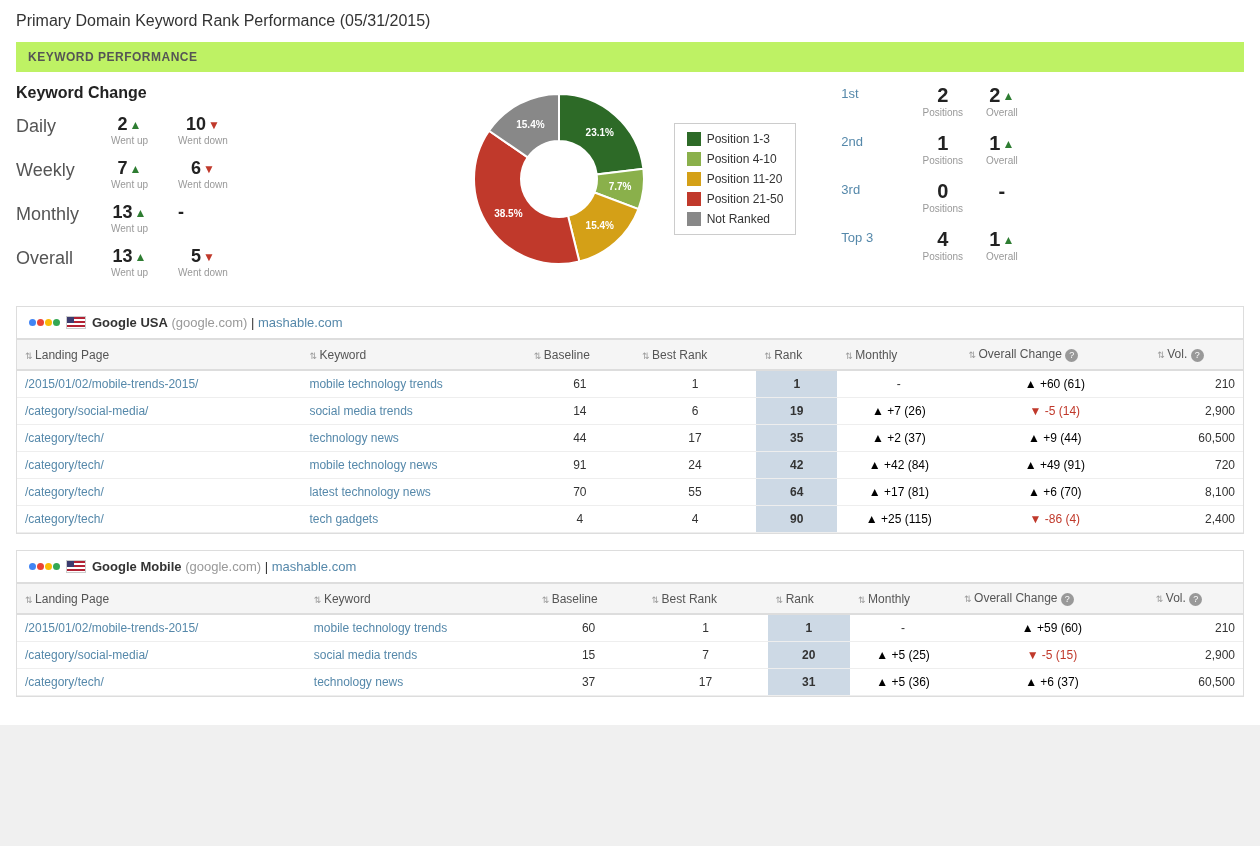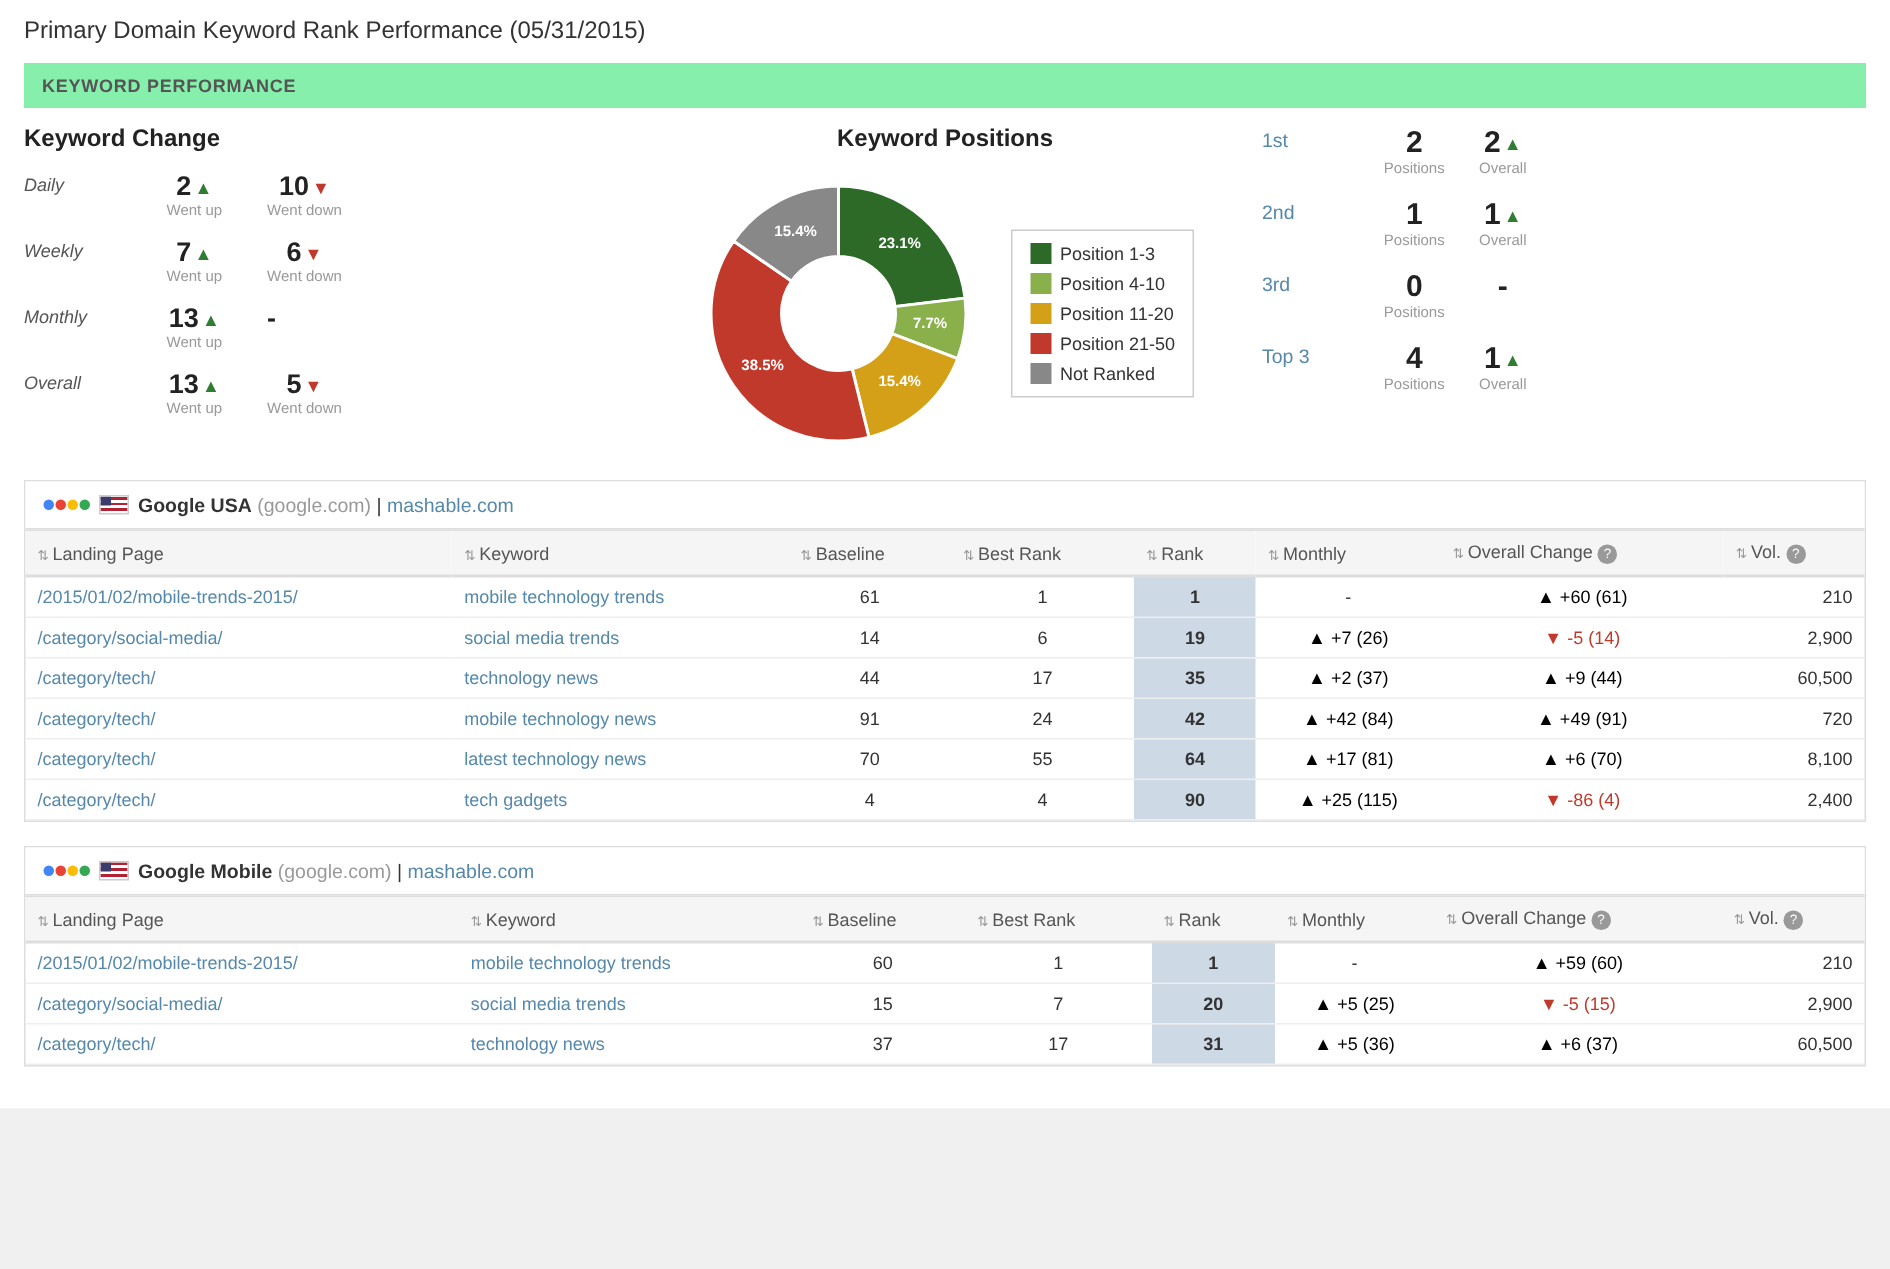--- a/index.html
+++ b/index.html
@@ -1,23 +1,23 @@
 <!DOCTYPE html>
 <html><head>
   <meta charset="utf-8">
   <style>
     * { box-sizing: border-box; margin: 0; padding: 0; }
     body { font-family: Arial, sans-serif; font-size: 13px; background: #f0f0f0; color: #333; }
     .page { background: #fff; max-width: 1260px; margin: 0 auto; padding: 12px 16px; }
     .page-title { font-size: 16px; font-weight: normal; color: #333; margin-bottom: 12px; }
-    .section-header { background: #86efac; padding: 8px 12px; font-size: 12px; font-weight: bold; color: #555; letter-spacing: 0.5px; margin-bottom: 12px; }
+    .section-header { background: #bef264; padding: 8px 12px; font-size: 12px; font-weight: bold; color: #555; letter-spacing: 0.5px; margin-bottom: 12px; }
     .kw-perf-grid { display: grid; grid-template-columns: 1fr 1fr 1fr; gap: 10px; margin-bottom: 16px; }
     .kw-section-title { font-size: 16px; font-weight: bold; margin-bottom: 12px; color: #222; }
     .kw-change-row { display: flex; align-items: flex-start; margin-bottom: 12px; gap: 30px; }
-    .kw-change-label { width: 65px; color: #555; font-size: 12px; padding-top: 2px; font-style: italic; }
+    .kw-change-label { width: 65px; color: #555; font-size: 18px; padding-top: 2px; }
     .kw-change-val { display: flex; flex-direction: column; align-items: center; }
     .kw-change-num { font-size: 18px; font-weight: bold; color: #222; display: flex; align-items: center; gap: 2px; }
     .kw-change-sub { font-size: 10px; color: #999; text-align: center; }
     .arrow-up { color: #2e7d32; font-size: 12px; }
     .arrow-down { color: #c0392b; font-size: 12px; }
     .dash { font-size: 18px; font-weight: bold; color: #222; }
 
     
     .donut-container { display: flex; align-items: center; justify-content: center; gap: 20px; padding: 0 10px; }
     .legend { display: flex; flex-direction: column; gap: 6px; border: 1px solid #ccc; padding: 8px 12px; font-size: 12px; }
@@ -104,21 +104,20 @@
     </div>
     <div class="kw-change-val">
         <span class="kw-change-num">5 <span class="arrow-down">▼</span></span>
         <span class="kw-change-sub">Went down</span>
        </div>
   </div>
         </div>
     </div>
 
     <div>
-      <div class="kw-section-title" style="text-align:center;">Keyword Positions</div>
       <div class="donut-container">
         <svg width="190" height="190" viewBox="0 0 190 190">
 
         <path d="M 95 10 A 85 85 0 0 1 179.3802542983346 84.75438217829752 L 132.72293721572606 90.41960615029771 A 38 38 0 0 0 95 57 Z" fill="#2d6a27" stroke="#fff" stroke-width="2"></path>
             <text x="135.7820434818089" y="48.96658898747728" text-anchor="middle" dominant-baseline="central" fill="#fff" font-size="10" font-weight="bold">23.1%</text>
             <path d="M 179.3802542983346 84.75438217829752 A 85 85 0 0 1 174.47638062826027 125.14141539861552 L 130.53061722204578 108.47498570761636 A 38 38 0 0 0 132.72293721572606 90.41960615029771 Z" fill="#8ab04b" stroke="#fff" stroke-width="2"></path>
             <text x="156.05159575703033" y="102.41300583570235" text-anchor="middle" dominant-baseline="central" fill="#fff" font-size="10" font-weight="bold">7.7%</text>
             <path d="M 174.47638062826027 125.14141539861552 A 85 85 0 0 1 115.34183146444245 177.5300544812144 L 104.0939952429272 131.89578906218998 A 38 38 0 0 0 130.53061722204578 108.47498570761636 Z" fill="#d4a017" stroke="#fff" stroke-width="2"></path>
             <text x="135.7820434818089" y="141.03341101252272" text-anchor="middle" dominant-baseline="central" fill="#fff" font-size="10" font-weight="bold">15.4%</text>
             <path d="M 115.34183146444245 177.5300544812144 A 85 85 0 0 1 25.046371399039174 46.7144965278518 L 63.72661309604104 73.4135396242161 A 38 38 0 0 0 104.0939952429272 131.89578906218998 Z" fill="#c0392b" stroke="#fff" stroke-width="2"></path>

